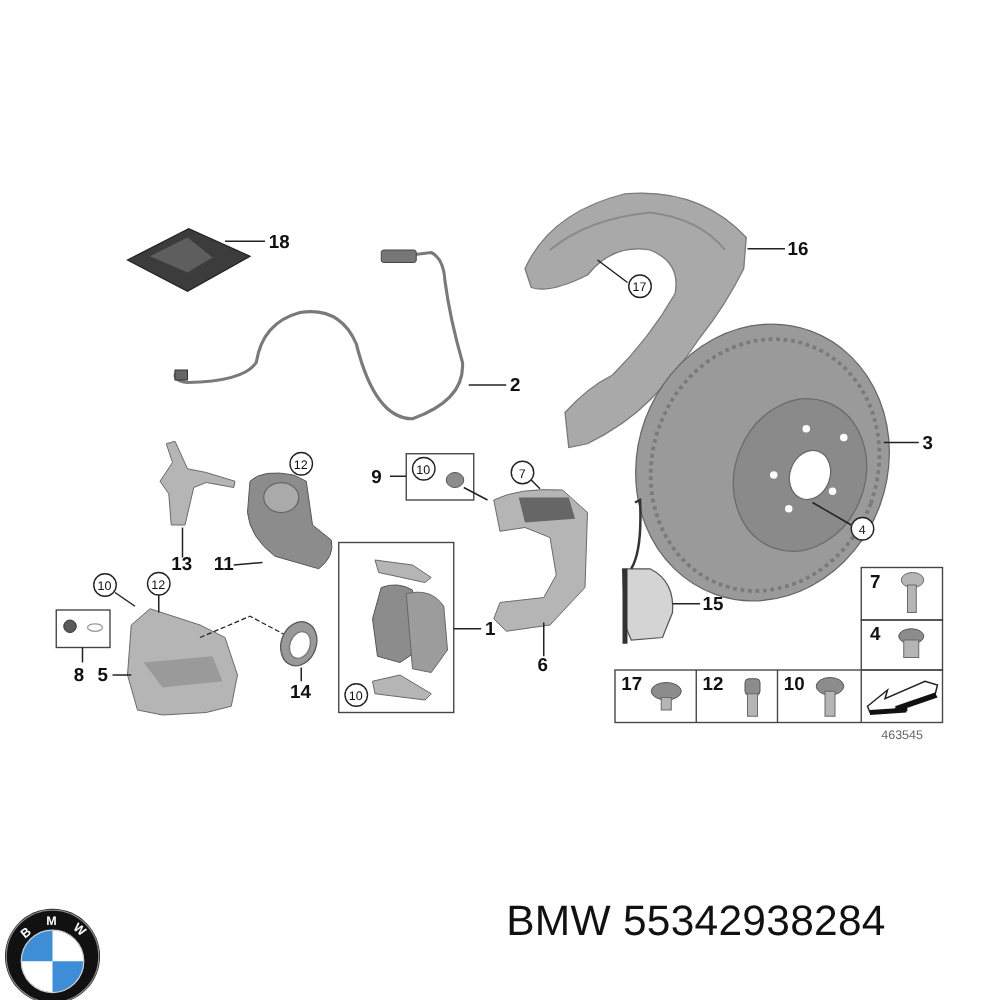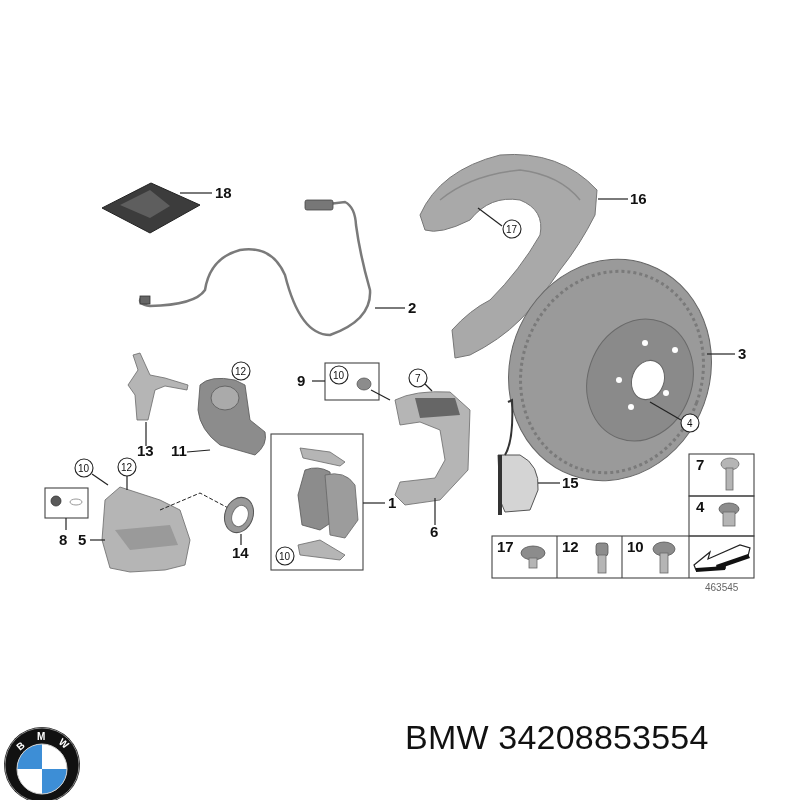--- a/index.html
+++ b/index.html
@@ -195,13 +195,13 @@
   <circle cx="40" cy="40" r="37" fill="none" stroke="#888" stroke-width="1"></circle>
   <circle cx="40" cy="44" r="25" fill="#fff"></circle>
   <path d="M40,44 L40,19 A25,25 0 0 0 15,44 Z" fill="#3d8ed6"></path>
   <path d="M40,44 L65,44 A25,25 0 0 1 40,69 Z" fill="#3d8ed6"></path>
   <circle cx="40" cy="44" r="25" fill="none" stroke="#cfcfcf" stroke-width="1"></circle>
   <text x="18" y="26" fill="#fff" font-family="Liberation Sans, sans-serif" font-weight="bold" font-size="10" transform="rotate(-40 18 26)">B</text>
   <text x="35" y="15" fill="#fff" font-family="Liberation Sans, sans-serif" font-weight="bold" font-size="10">M</text>
   <text x="56" y="18" fill="#fff" font-family="Liberation Sans, sans-serif" font-weight="bold" font-size="10" transform="rotate(40 56 18)">W</text>
 </svg>
 
-<div id="caption">BMW 34208853554</div>
+<div id="caption">BMW 55342938284</div>
 
 </body></html>

